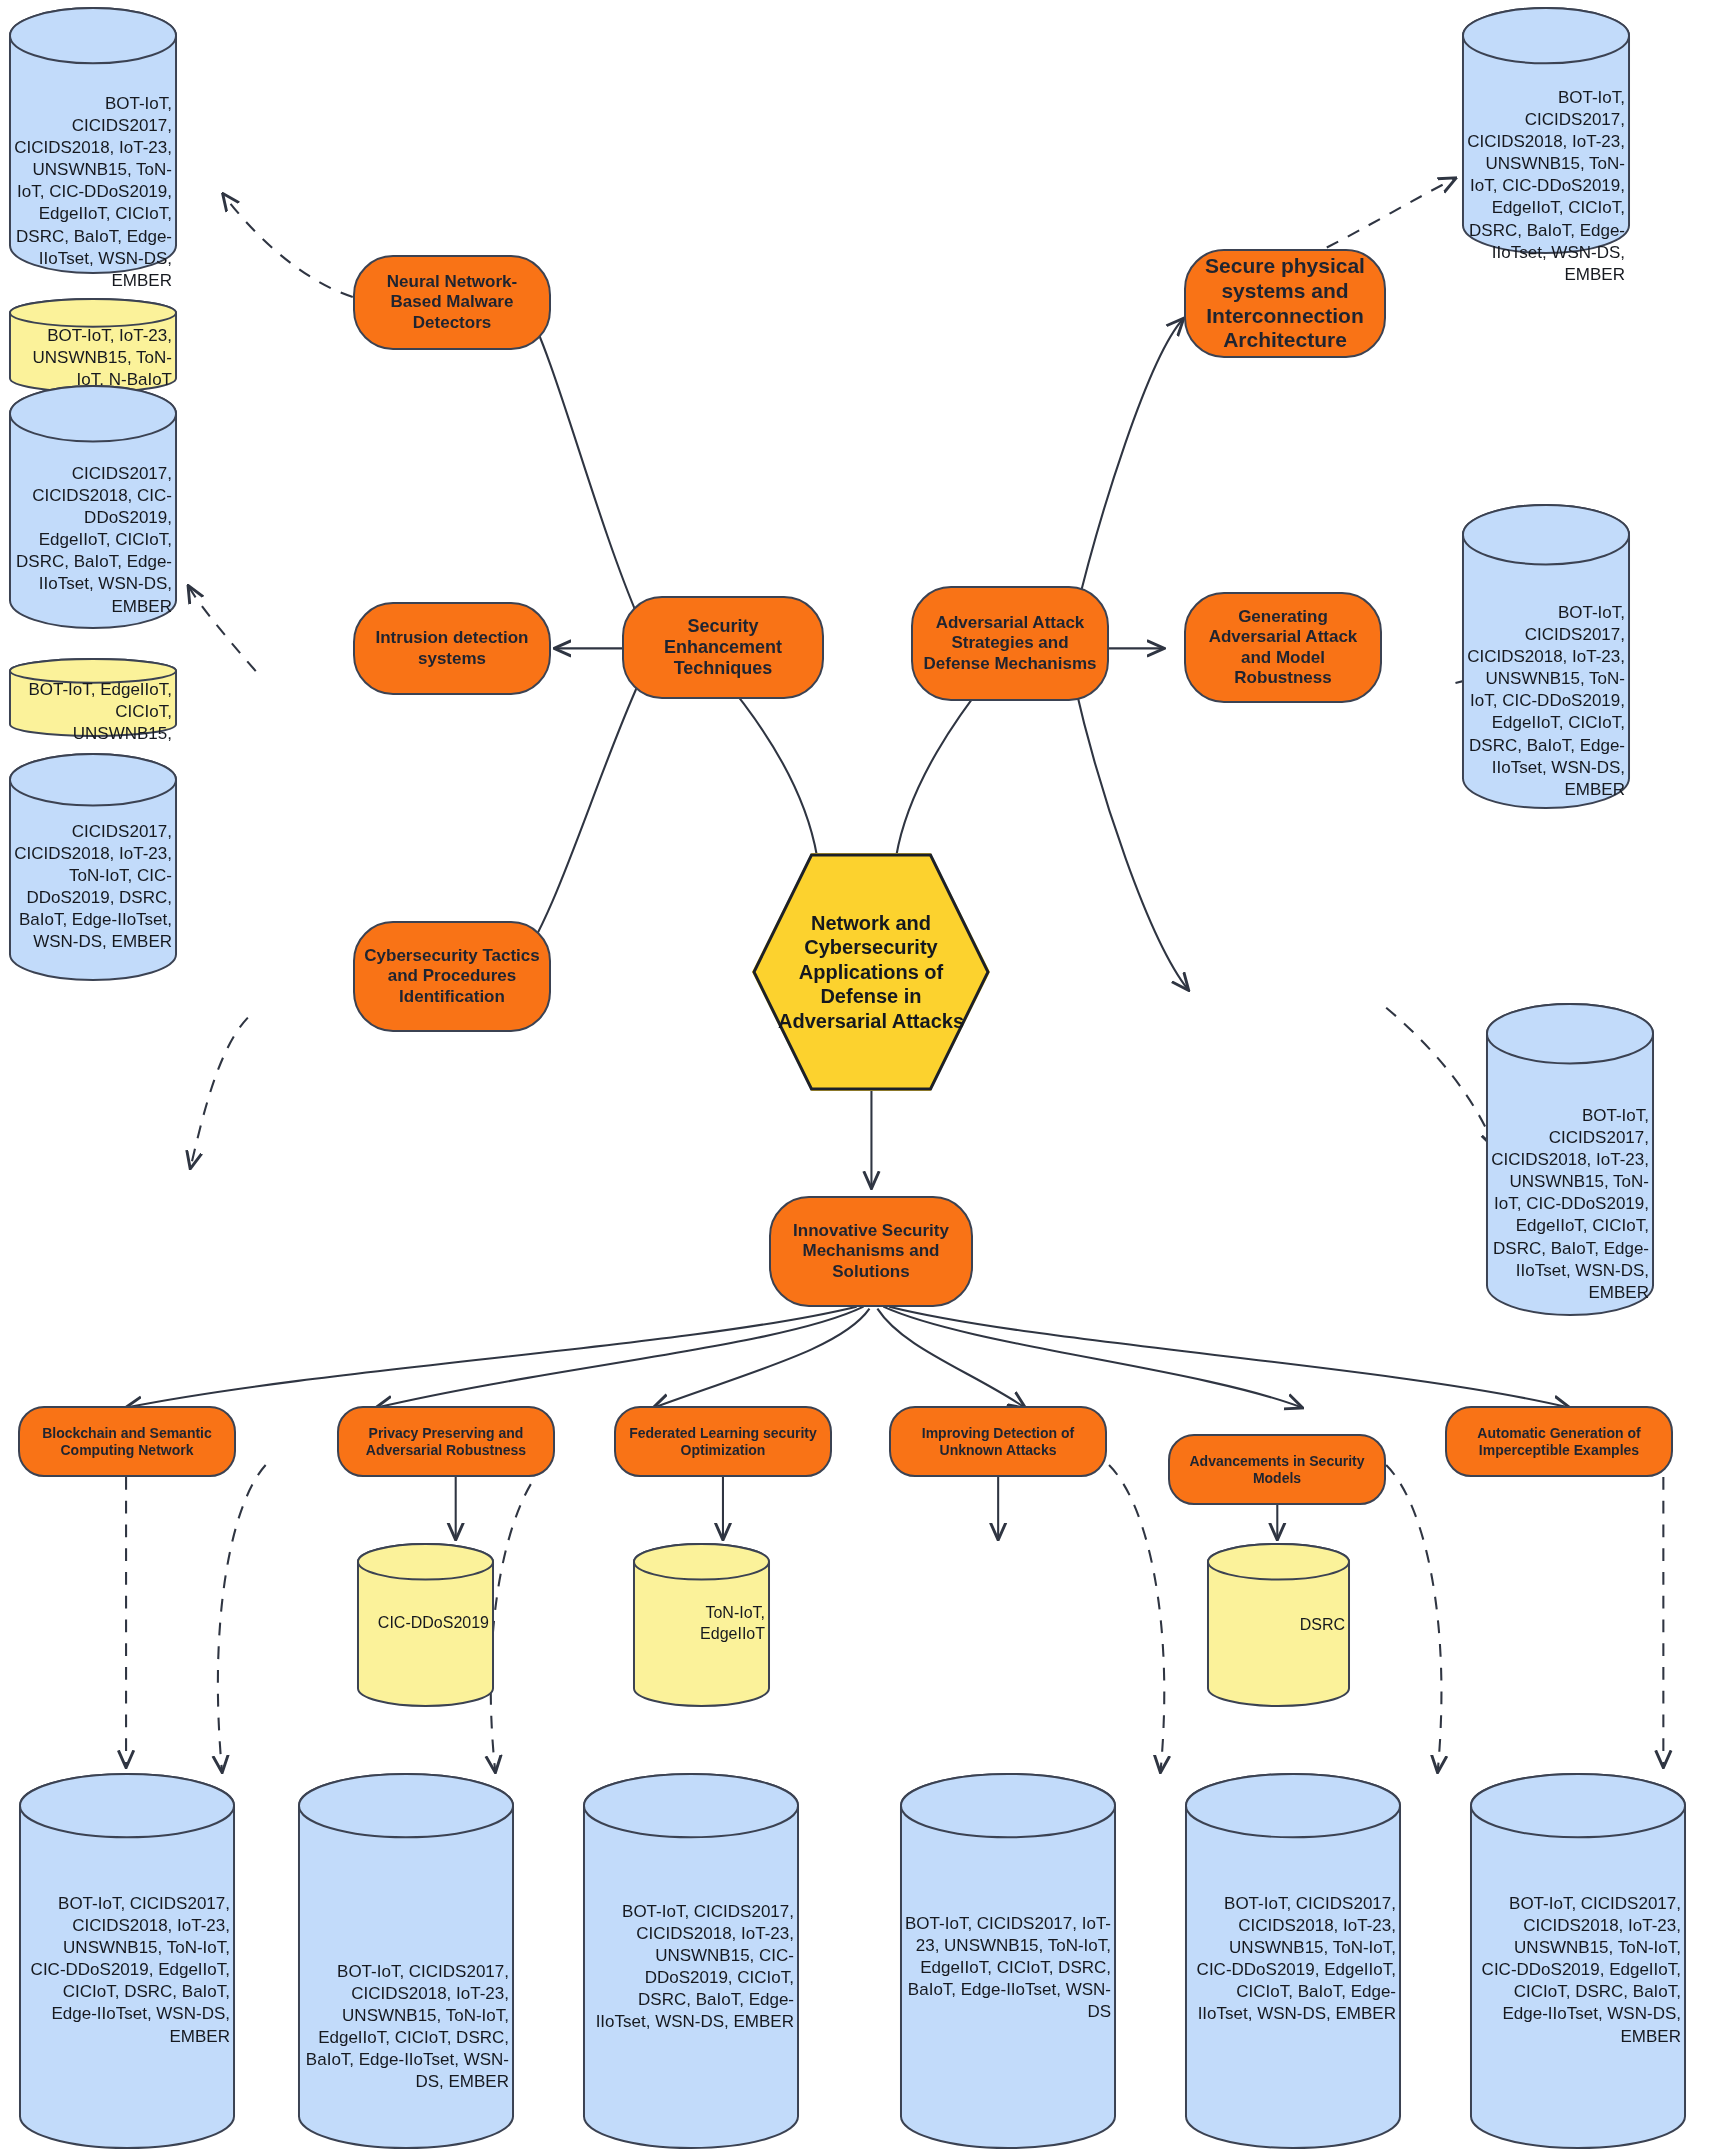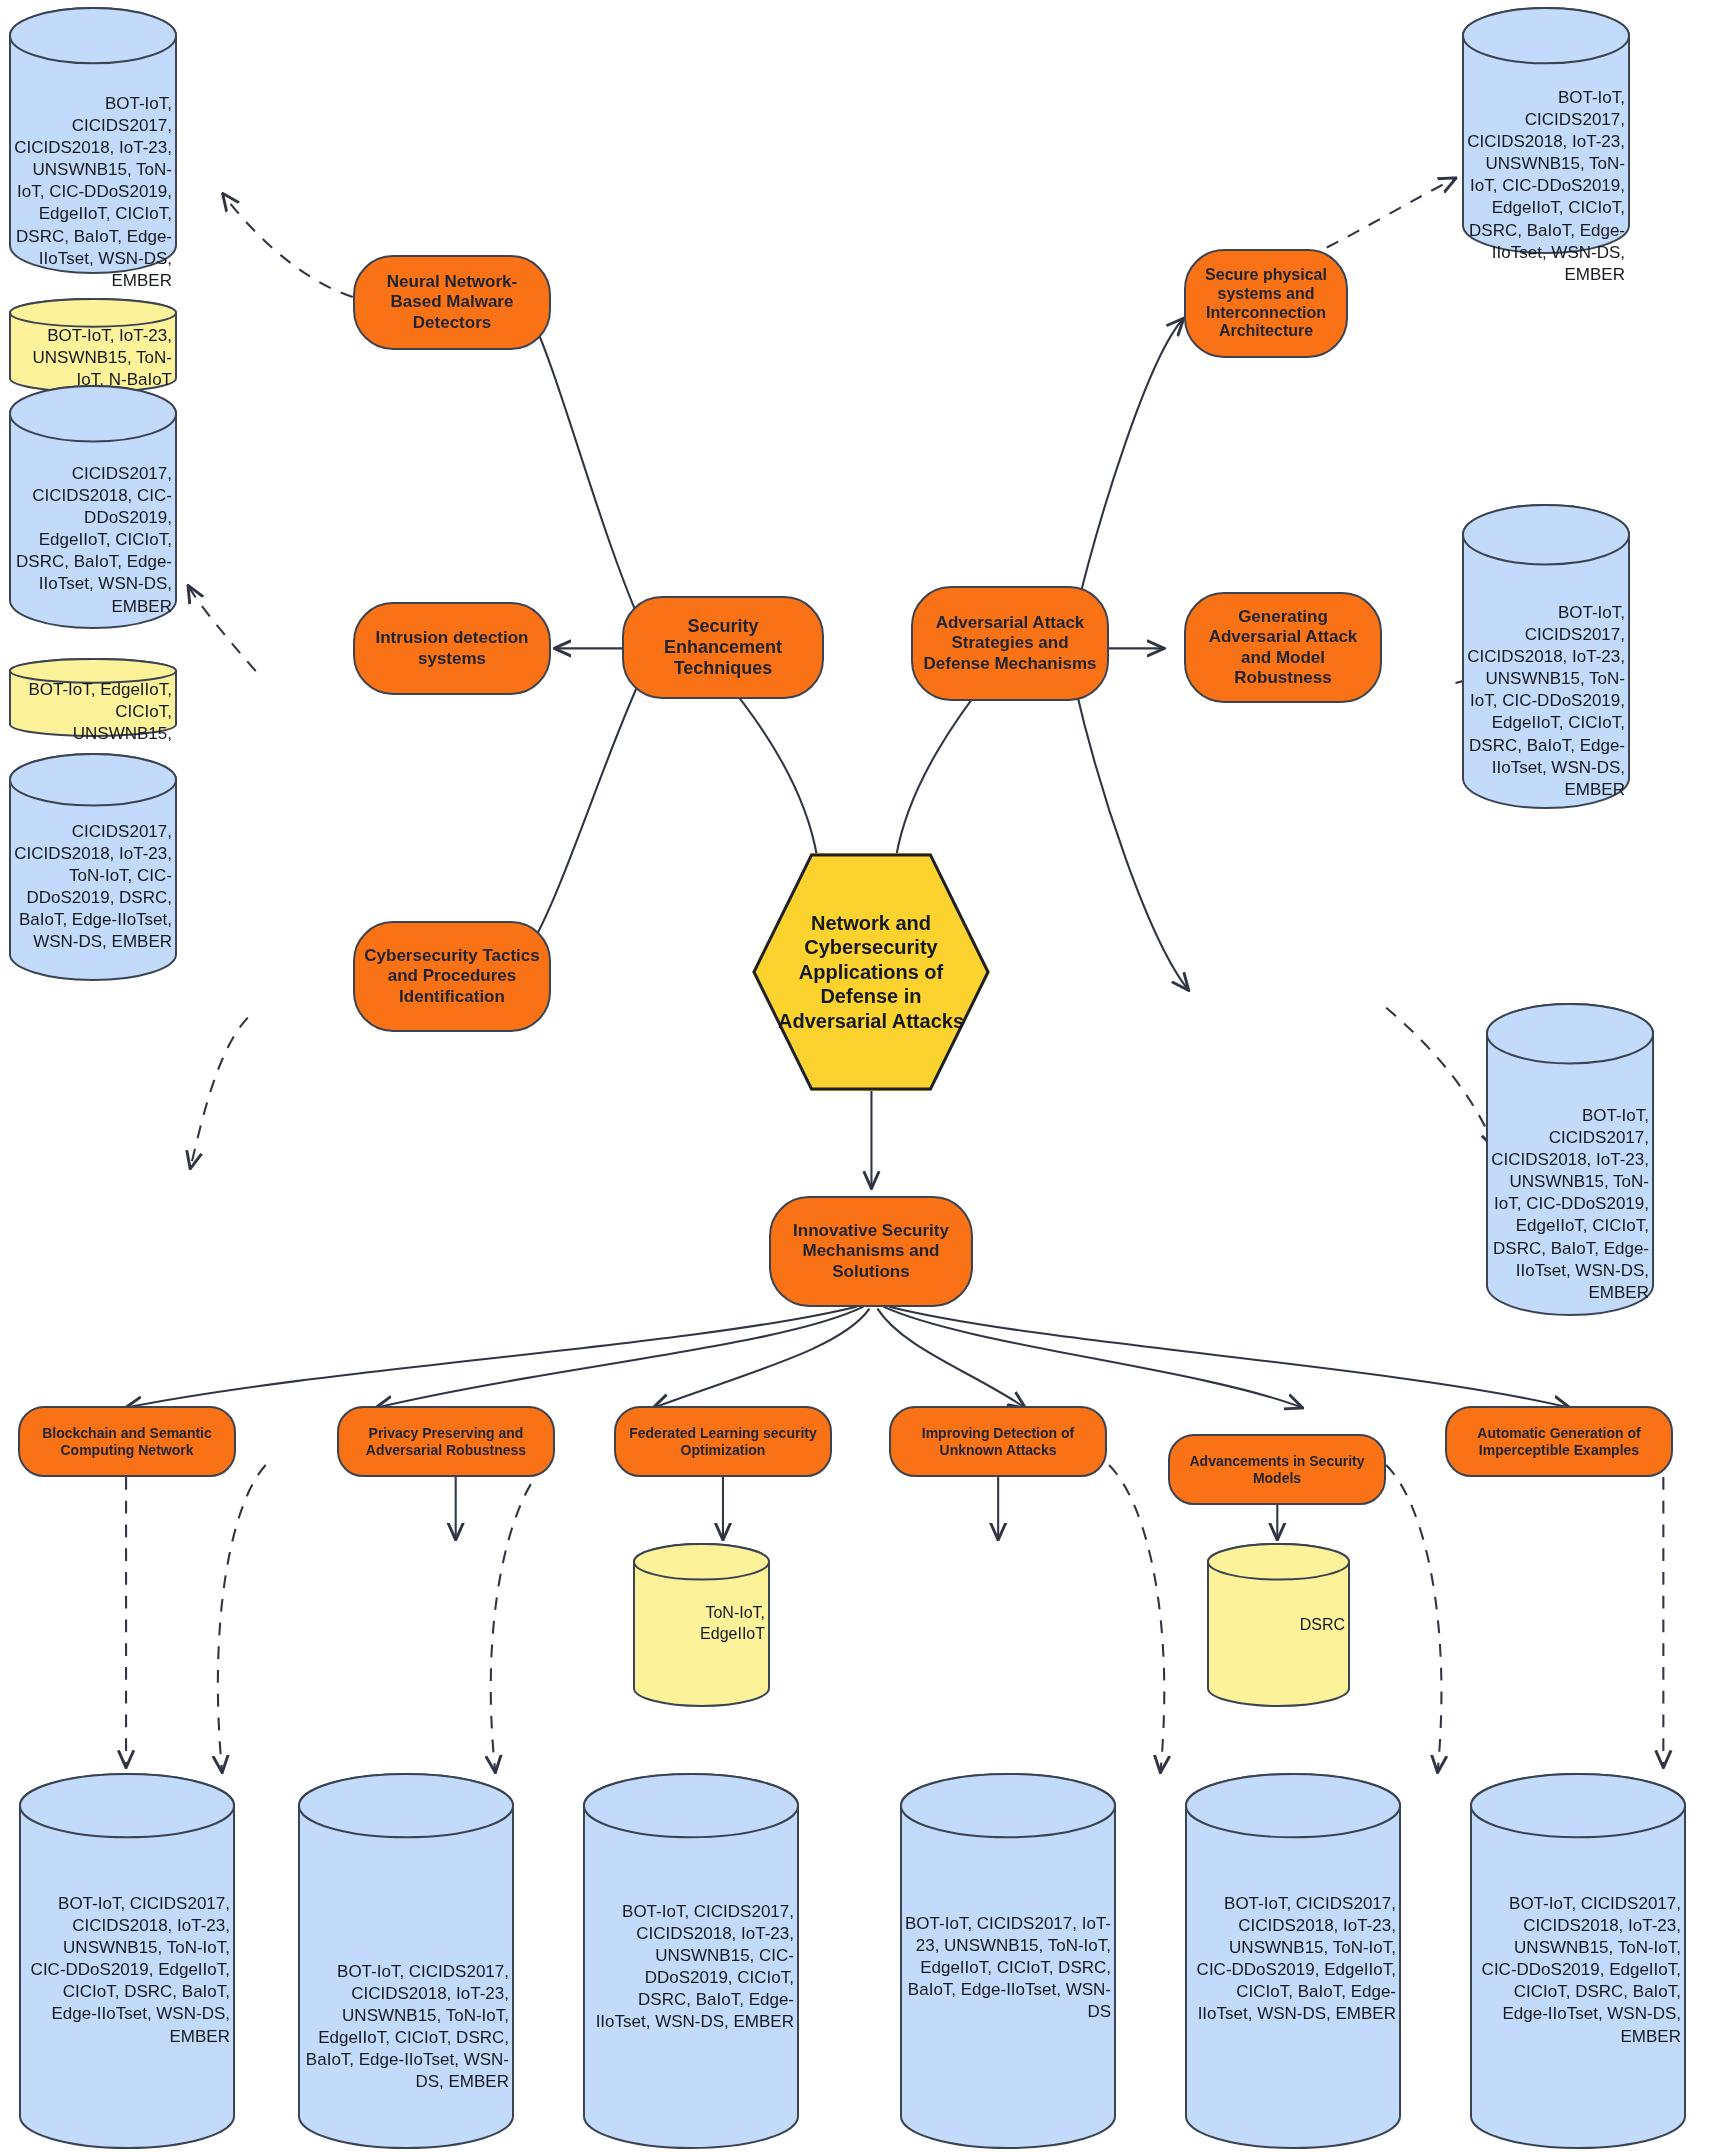--- a/index.html
+++ b/index.html
@@ -172,21 +172,21 @@
   </div>
 
   <div class="rnode" style="left:622px;top:596px;width:202px;height:103px;font-size:18px;">
     <span>Security Enhancement Techniques</span>
   </div>
 
   <div class="rnode" style="left:911px;top:586px;width:198px;height:115px;font-size:17px;">
     <span>Adversarial Attack Strategies and Defense Mechanisms</span>
   </div>
 
-  <div class="rnode" style="left:1184px;top:249px;width:164px;height:109px;font-size:16px;text-align:center;">
+  <div class="rnode" style="left:1184px;top:249px;width:202px;height:109px;font-size:21px;text-align:center;">
     <span>Secure physical systems and Interconnection Architecture</span>
   </div>
 
   <div class="rnode" style="left:1184px;top:592px;width:198px;height:111px;font-size:17px;">
     <span>Generating Adversarial Attack and Model Robustness</span>
   </div>
 
 
   <div class="hexnode" style="left:752px;top:853px;width:238px;height:238px;">
     <div class="hexshape"></div>
@@ -212,20 +212,27 @@
   <div class="rnode" style="left:889px;top:1406px;width:218px;height:71px;font-size:14px;border-radius:26px;">
     <span>Improving Detection of Unknown Attacks</span>
   </div>
   <div class="rnode" style="left:1168px;top:1406px;width:218px;height:71px;font-size:14px;border-radius:26px;margin-top:28px;">
     <span>Advancements in Security Models</span>
   </div>
   <div class="rnode" style="left:1445px;top:1406px;width:228px;height:71px;font-size:14px;border-radius:26px;">
     <span>Automatic Generation  of Imperceptible Examples</span>
   </div>
 
+  <div class="cyl yellow" style="left:356px;top:1542px;width:139px;height:166px;">
+    <svg class="body" viewBox="0 0 140 168" preserveAspectRatio="none">
+      <path d="M2,20 A68,18 0 0 1 138,20 L138,148 A68,18 0 0 1 2,148 Z" fill="#fbf29a" stroke="#3b4252" stroke-width="2"></path>
+      <ellipse cx="70" cy="20" rx="68" ry="18" fill="#fbf29a" stroke="#3b4252" stroke-width="2"></ellipse>
+    </svg>
+    <div class="label" style="top:71px;font-size:16px;">CIC-DDoS2019</div>
+  </div>
 
   <div class="cyl yellow" style="left:632px;top:1542px;width:139px;height:166px;">
     <svg class="body" viewBox="0 0 140 168" preserveAspectRatio="none">
       <path d="M2,20 A68,18 0 0 1 138,20 L138,148 A68,18 0 0 1 2,148 Z" fill="#fbf29a" stroke="#3b4252" stroke-width="2"></path>
       <ellipse cx="70" cy="20" rx="68" ry="18" fill="#fbf29a" stroke="#3b4252" stroke-width="2"></ellipse>
     </svg>
     <div class="label" style="top:61px;font-size:16px;">ToN-IoT, EdgeIIoT</div>
   </div>
 
 

